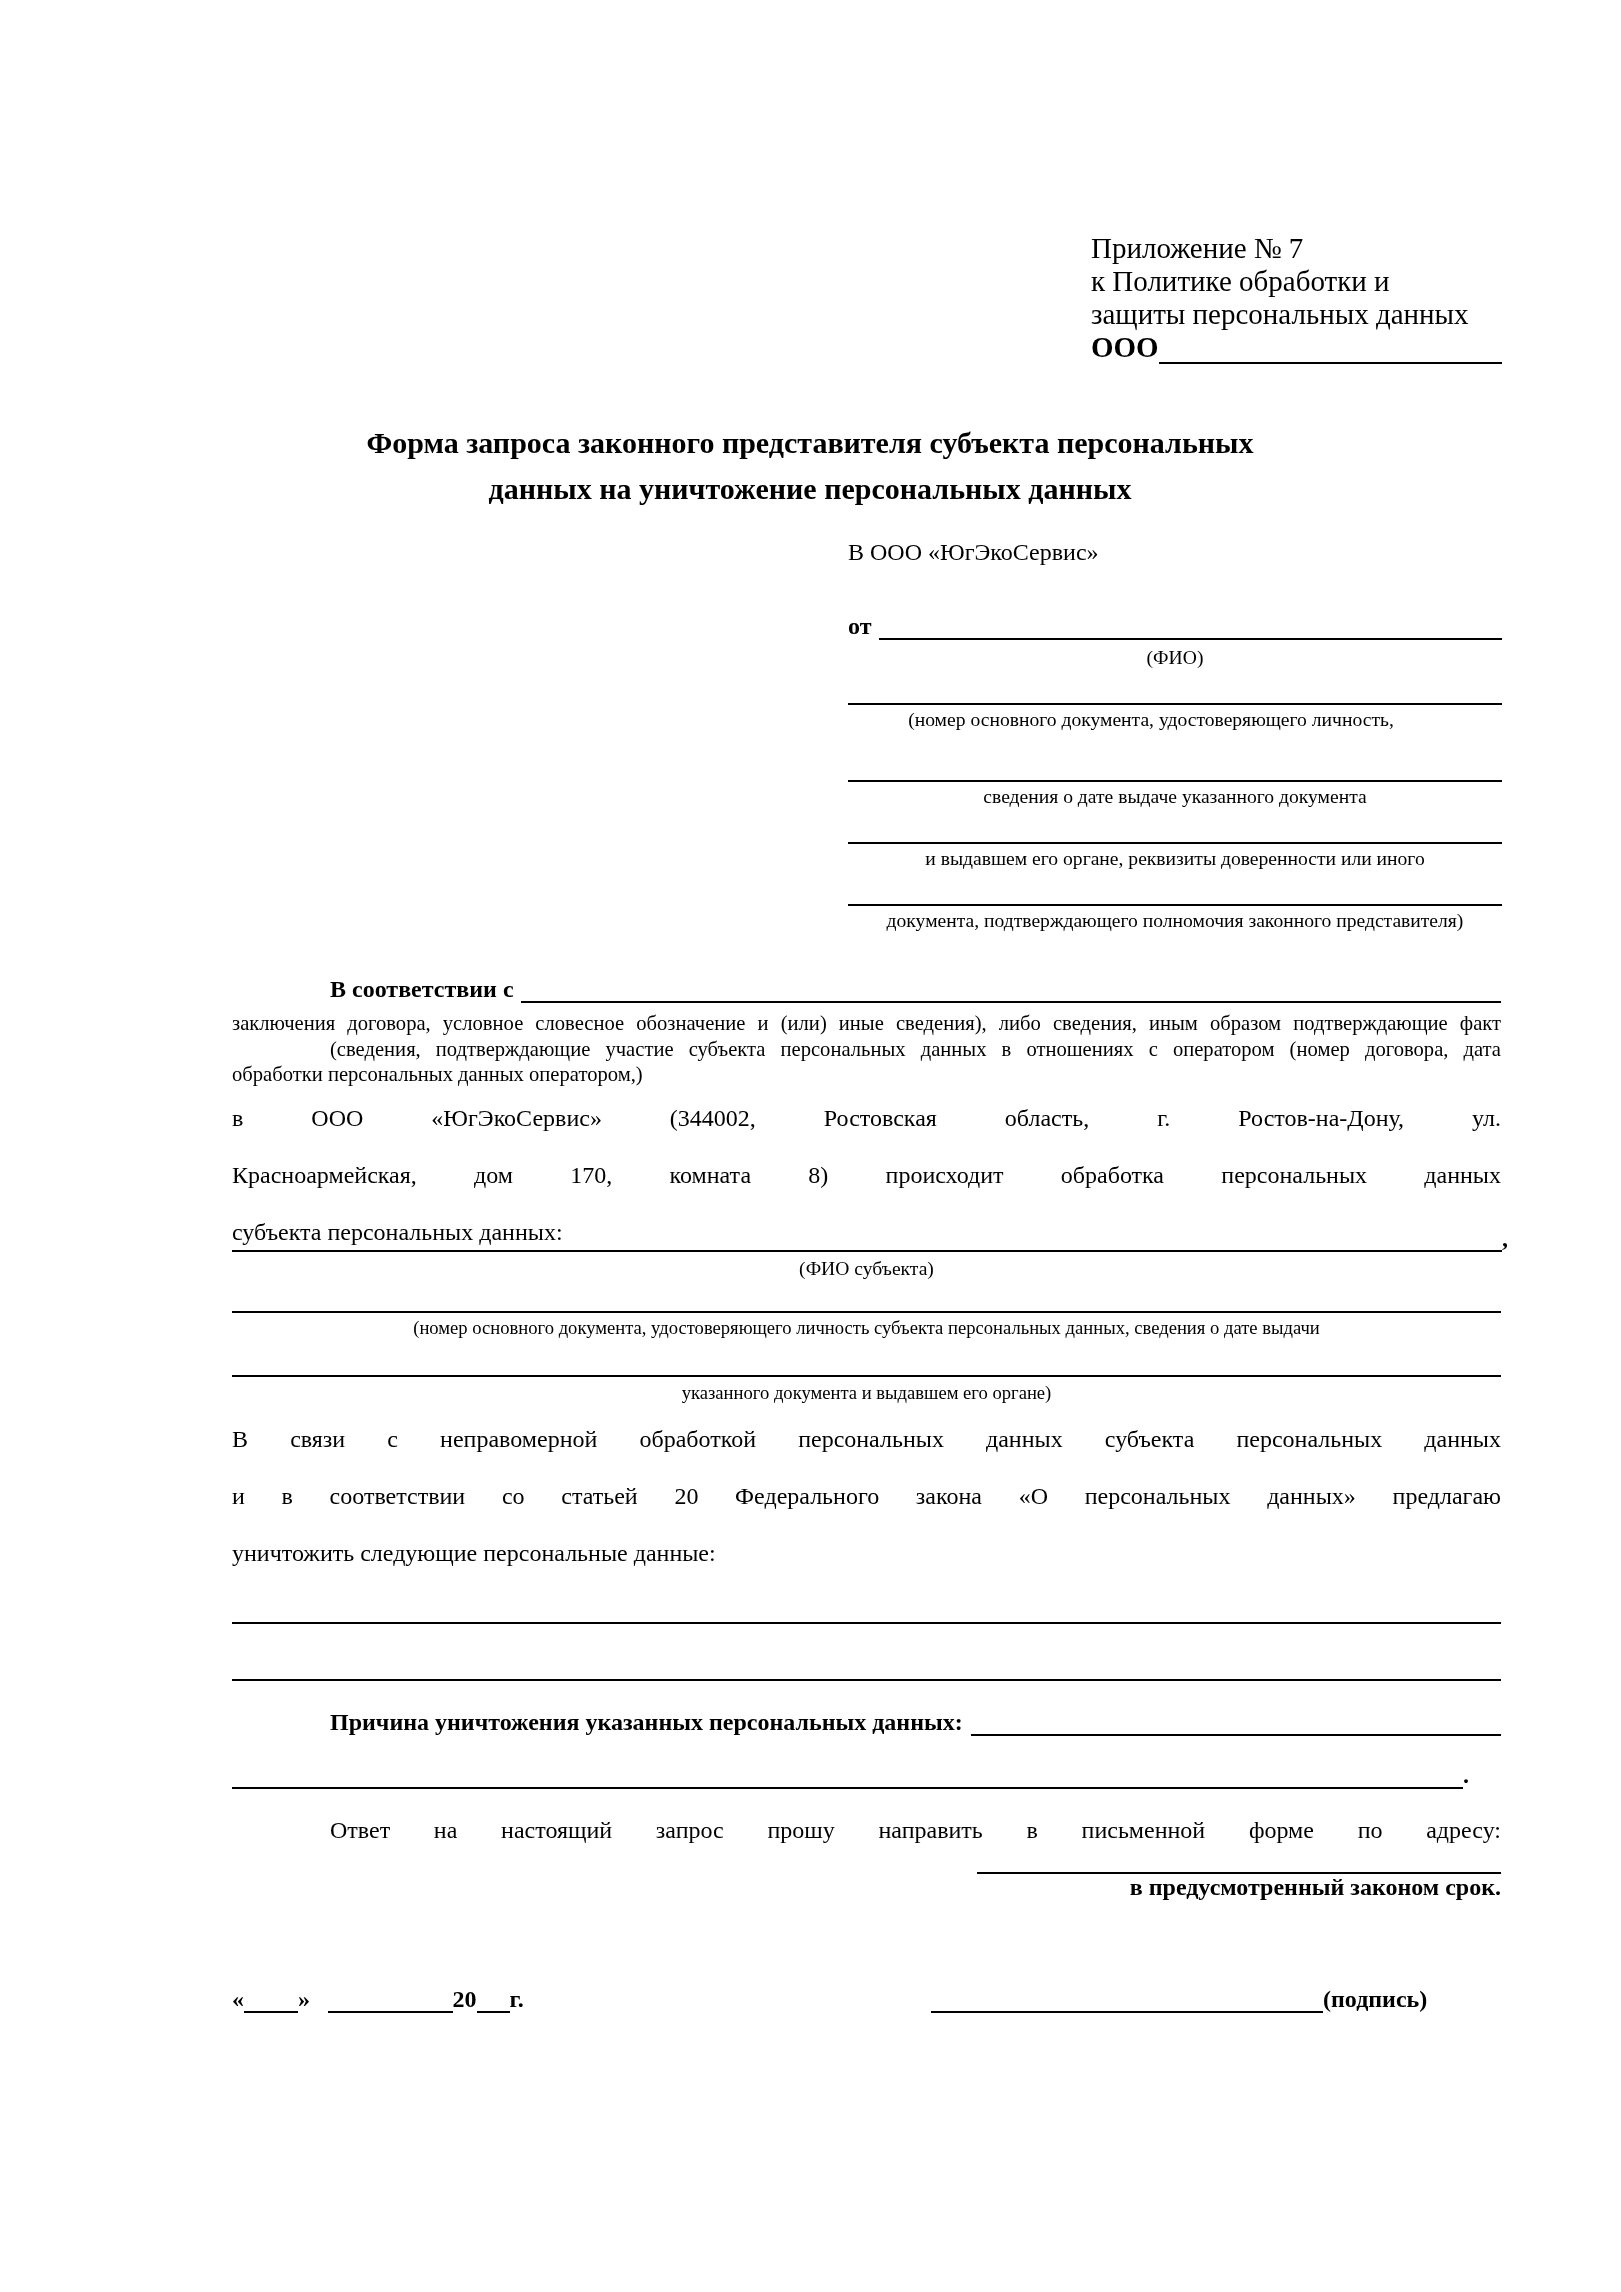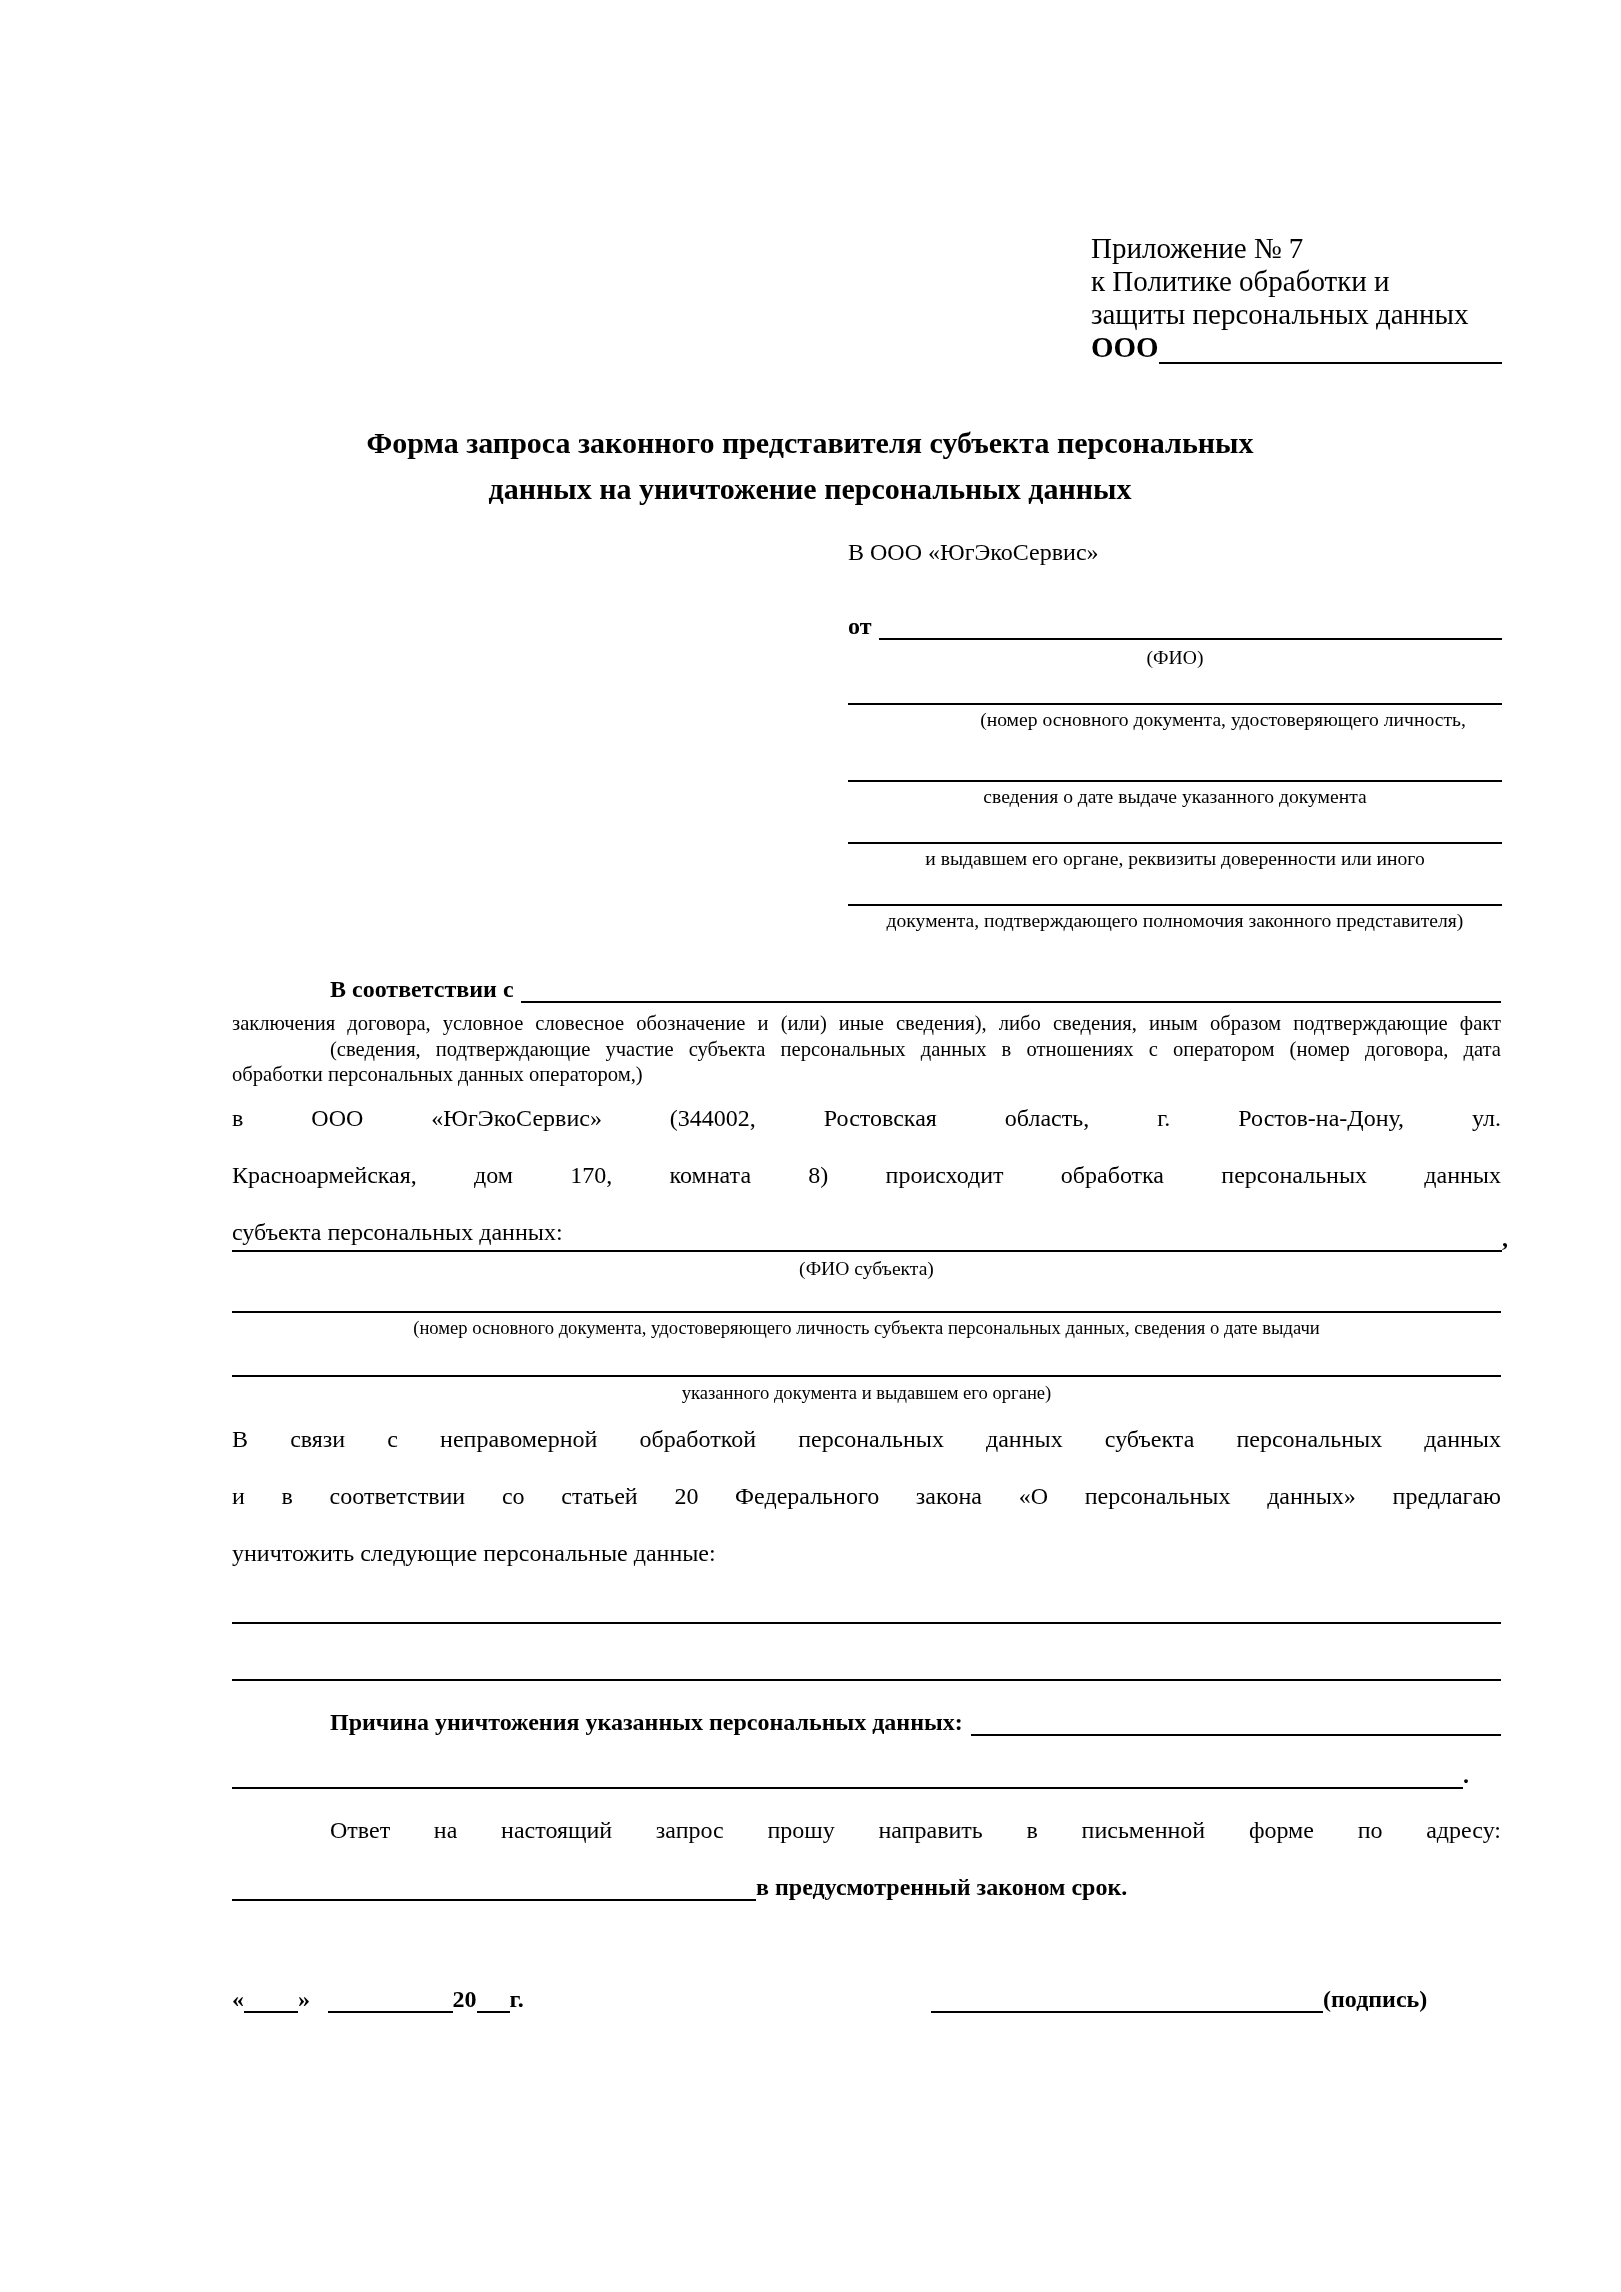--- a/index.html
+++ b/index.html
@@ -45,21 +45,21 @@
   <div class="abs body-text" style="left:848px;top:508px;">В ООО «ЮгЭкоСервис»</div>
 
   <div class="abs row body-text" style="left:848px;top:570px;width:654px;height:39px;">
     <span>от</span>
     <div class="gap8"></div>
     <div class="fill" style="height:5.9px;"></div>
   </div>
   <div class="abs cap" style="left:848px;top:616px;width:654px;">(ФИО)</div>
 
   <div class="abs u-row" style="left:848px;top:635px;width:654px;height:37px;"></div>
-  <div class="abs cap" style="left:896px;top:678px;width:654px;">(номер основного документа, удостоверяющего личность,</div>
+  <div class="abs cap" style="left:824px;top:678px;width:654px;">(номер основного документа, удостоверяющего личность,</div>
 
   <div class="abs u-row" style="left:848px;top:712px;width:654px;height:37px;"></div>
   <div class="abs cap" style="left:848px;top:755px;width:654px;">сведения о дате выдаче указанного документа</div>
 
   <div class="abs u-row" style="left:848px;top:774px;width:654px;height:37px;"></div>
   <div class="abs cap" style="left:848px;top:817px;width:654px;">и выдавшем его органе, реквизиты доверенности или иного</div>
 
   <div class="abs u-row" style="left:848px;top:836px;width:654px;height:37px;"></div>
   <div class="abs cap" style="left:848px;top:879px;width:654px;">документа, подтверждающего полномочия законного представителя)</div>
 
@@ -107,21 +107,21 @@
     <div class="fill" style="height:5.9px;"></div>
   </div>
   <div class="abs row body-text" style="left:232px;top:1721px;width:1237px;height:37px;">
     <div class="fill" style="height:5.9px;"></div>
     <span>.</span>
   </div>
 
   <div class="abs body-text" style="left:232px;top:1786px;width:1269px;">
     <div class="jl" style="margin-left:98px;">Ответ на настоящий запрос прошу направить в письменной форме по адресу:</div>
   </div>
-  <div class="abs row body-text" style="left:232px;top:1835px;width:1269px;height:35px;">
+  <div class="abs row body-text" style="left:232px;top:1835px;width:1269px;height:35px;flex-direction:column;">
     <div class="blank" style="width:524px;height:5.9px;"></div>
     <span>в предусмотренный законом срок.</span>
   </div>
 
   <div class="abs row body-text" style="left:232px;top:1943px;height:39px;">
     <span>«</span>
     <span class="blank" style="width:54px;height:5.9px;"></span>
     <span>»</span>
     <span style="width:17.6px;"></span>
     <span class="blank" style="width:125px;height:5.9px;"></span>

